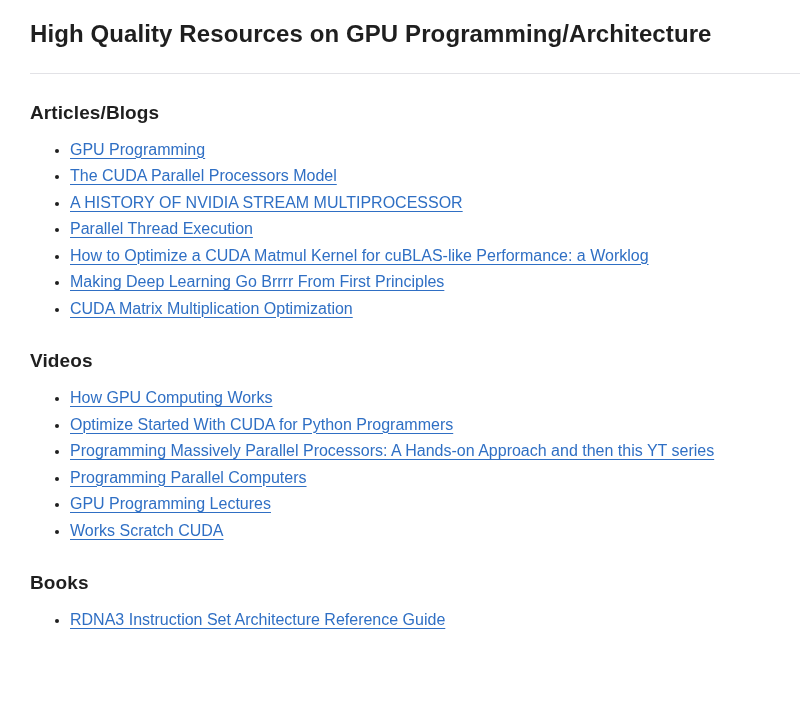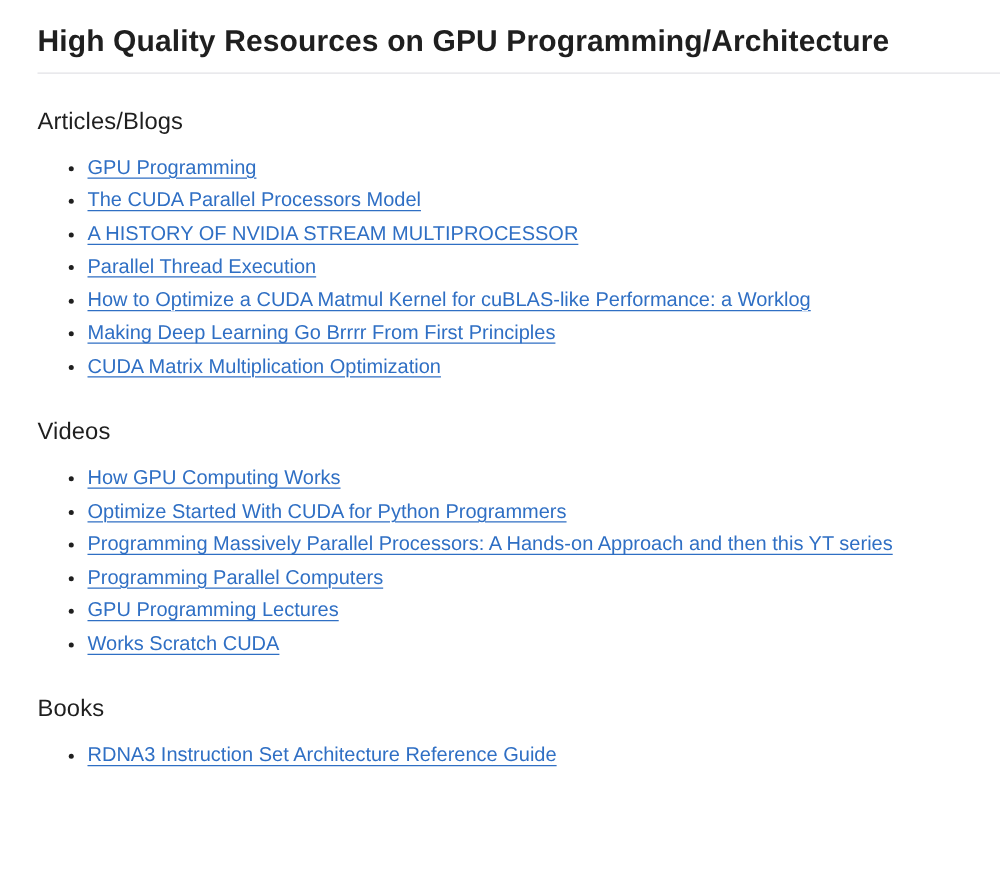--- a/index.html
+++ b/index.html
@@ -21,28 +21,28 @@
     width: 800px;
     min-height: 705px;
     padding: 20px 0 40px 30px;
     background: var(--bg-color);
   }
   h1.doc-title {
     font-size: 24px;
     font-weight: 600;
     line-height: 1.15;
     margin: 0;
-    padding: 0 0 10px 0;
+    padding: 0 0 25px 0;
     border-bottom: 1px solid var(--divider-color);
     color: var(--heading-color);
     letter-spacing: 0.1px;
   }
   h2.section-heading {
     font-size: 19px;
-    font-weight: 400;
+    font-weight: 700;
     margin: 28px 0 13px 0;
     color: var(--heading-color);
     letter-spacing: 0.1px;
   }
   ul.link-list {
     margin: 12px;
     padding: 0 0 0 28px;
     list-style: disc;
   }
   ul.link-list li {

